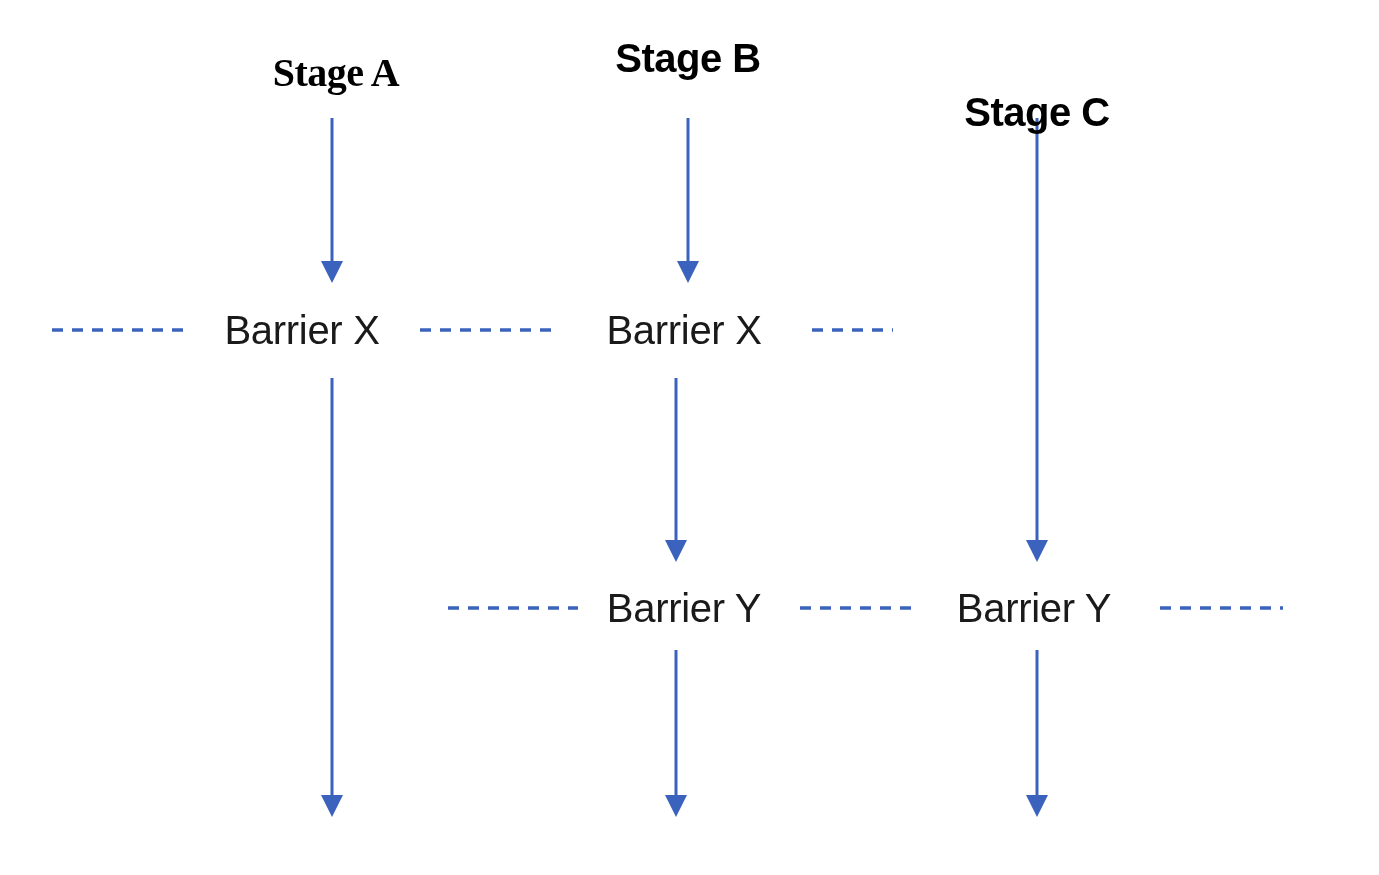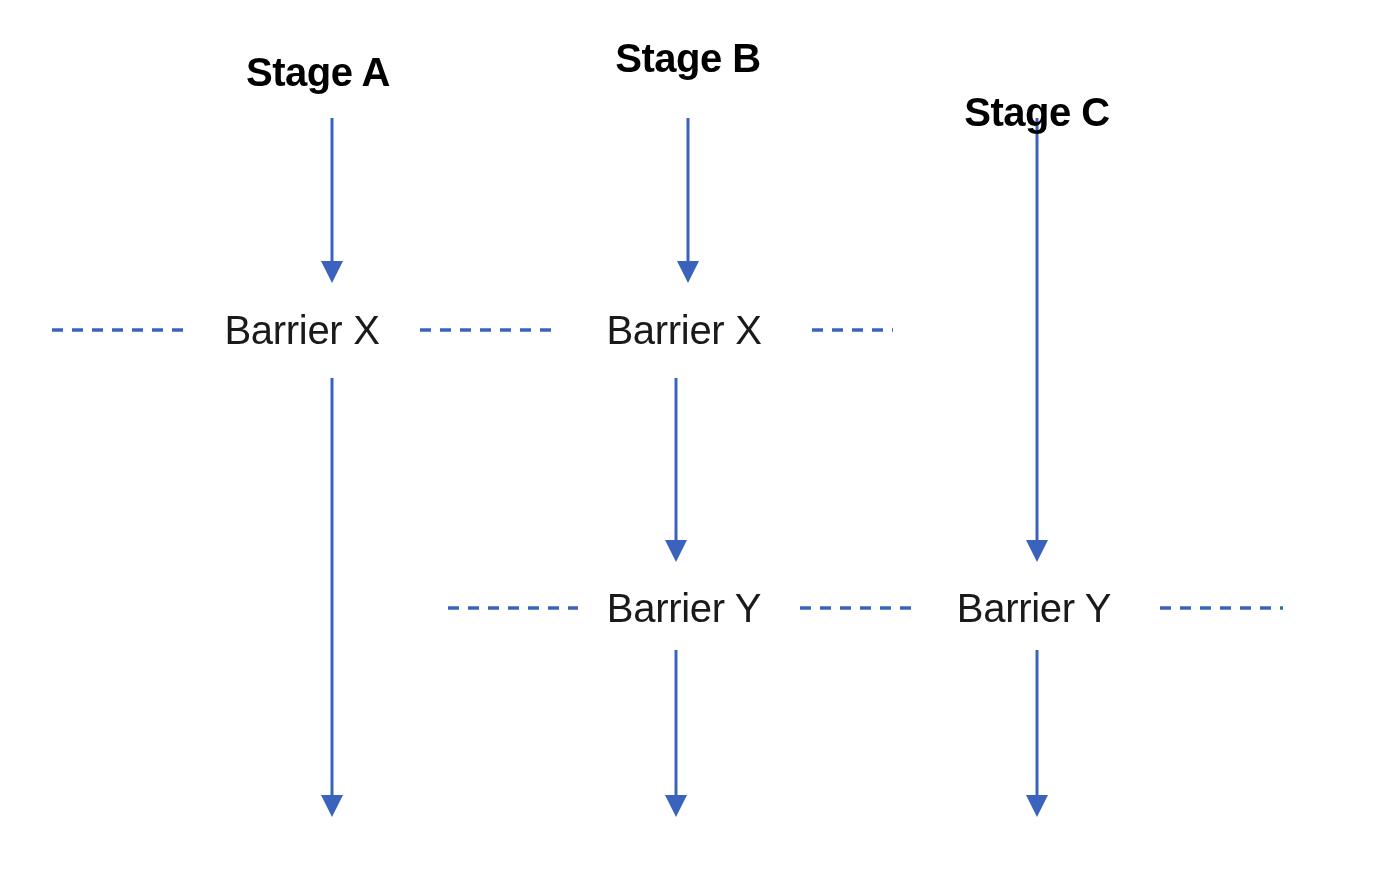--- a/index.html
+++ b/index.html
@@ -75,21 +75,21 @@
         <line x1="52" y1="330" x2="192" y2="330" stroke="#3B63BD" stroke-width="3.5" stroke-dasharray="11 9" stroke-linecap="butt"></line>
         <line x1="420" y1="330" x2="560" y2="330" stroke="#3B63BD" stroke-width="3.5" stroke-dasharray="11 9" stroke-linecap="butt"></line>
         <line x1="812" y1="330" x2="893" y2="330" stroke="#3B63BD" stroke-width="3.5" stroke-dasharray="11 9" stroke-linecap="butt"></line>
         <line x1="448" y1="608" x2="578" y2="608" stroke="#3B63BD" stroke-width="3.5" stroke-dasharray="11 9" stroke-linecap="butt"></line>
         <line x1="800" y1="608" x2="920" y2="608" stroke="#3B63BD" stroke-width="3.5" stroke-dasharray="11 9" stroke-linecap="butt"></line>
         <line x1="1160" y1="608" x2="1283" y2="608" stroke="#3B63BD" stroke-width="3.5" stroke-dasharray="11 9" stroke-linecap="butt"></line>
       </g>
   </svg>
 
   <div id="stage-labels-layer">
-      <div class="stage-label" style="left: 318px; top: 72px;">Stage A</div>
+      <div class="stage-label" style="left: 336px; top: 72px; font-family: Liberation Serif, serif;">Stage A</div>
       <div class="stage-label" style="left: 688px; top: 58px;">Stage B</div>
       <div class="stage-label" style="left: 1037px; top: 72px; margin-top: 40px;">Stage C</div>
     </div>
   <div id="barrier-labels-layer">
       <div class="barrier-label" style="left: 302px; top: 330px;">Barrier X</div>
       <div class="barrier-label" style="left: 684px; top: 330px;">Barrier X</div>
       <div class="barrier-label" style="left: 684px; top: 608px;">Barrier Y</div>
       <div class="barrier-label" style="left: 1034px; top: 608px;">Barrier Y</div>
     </div>
 

